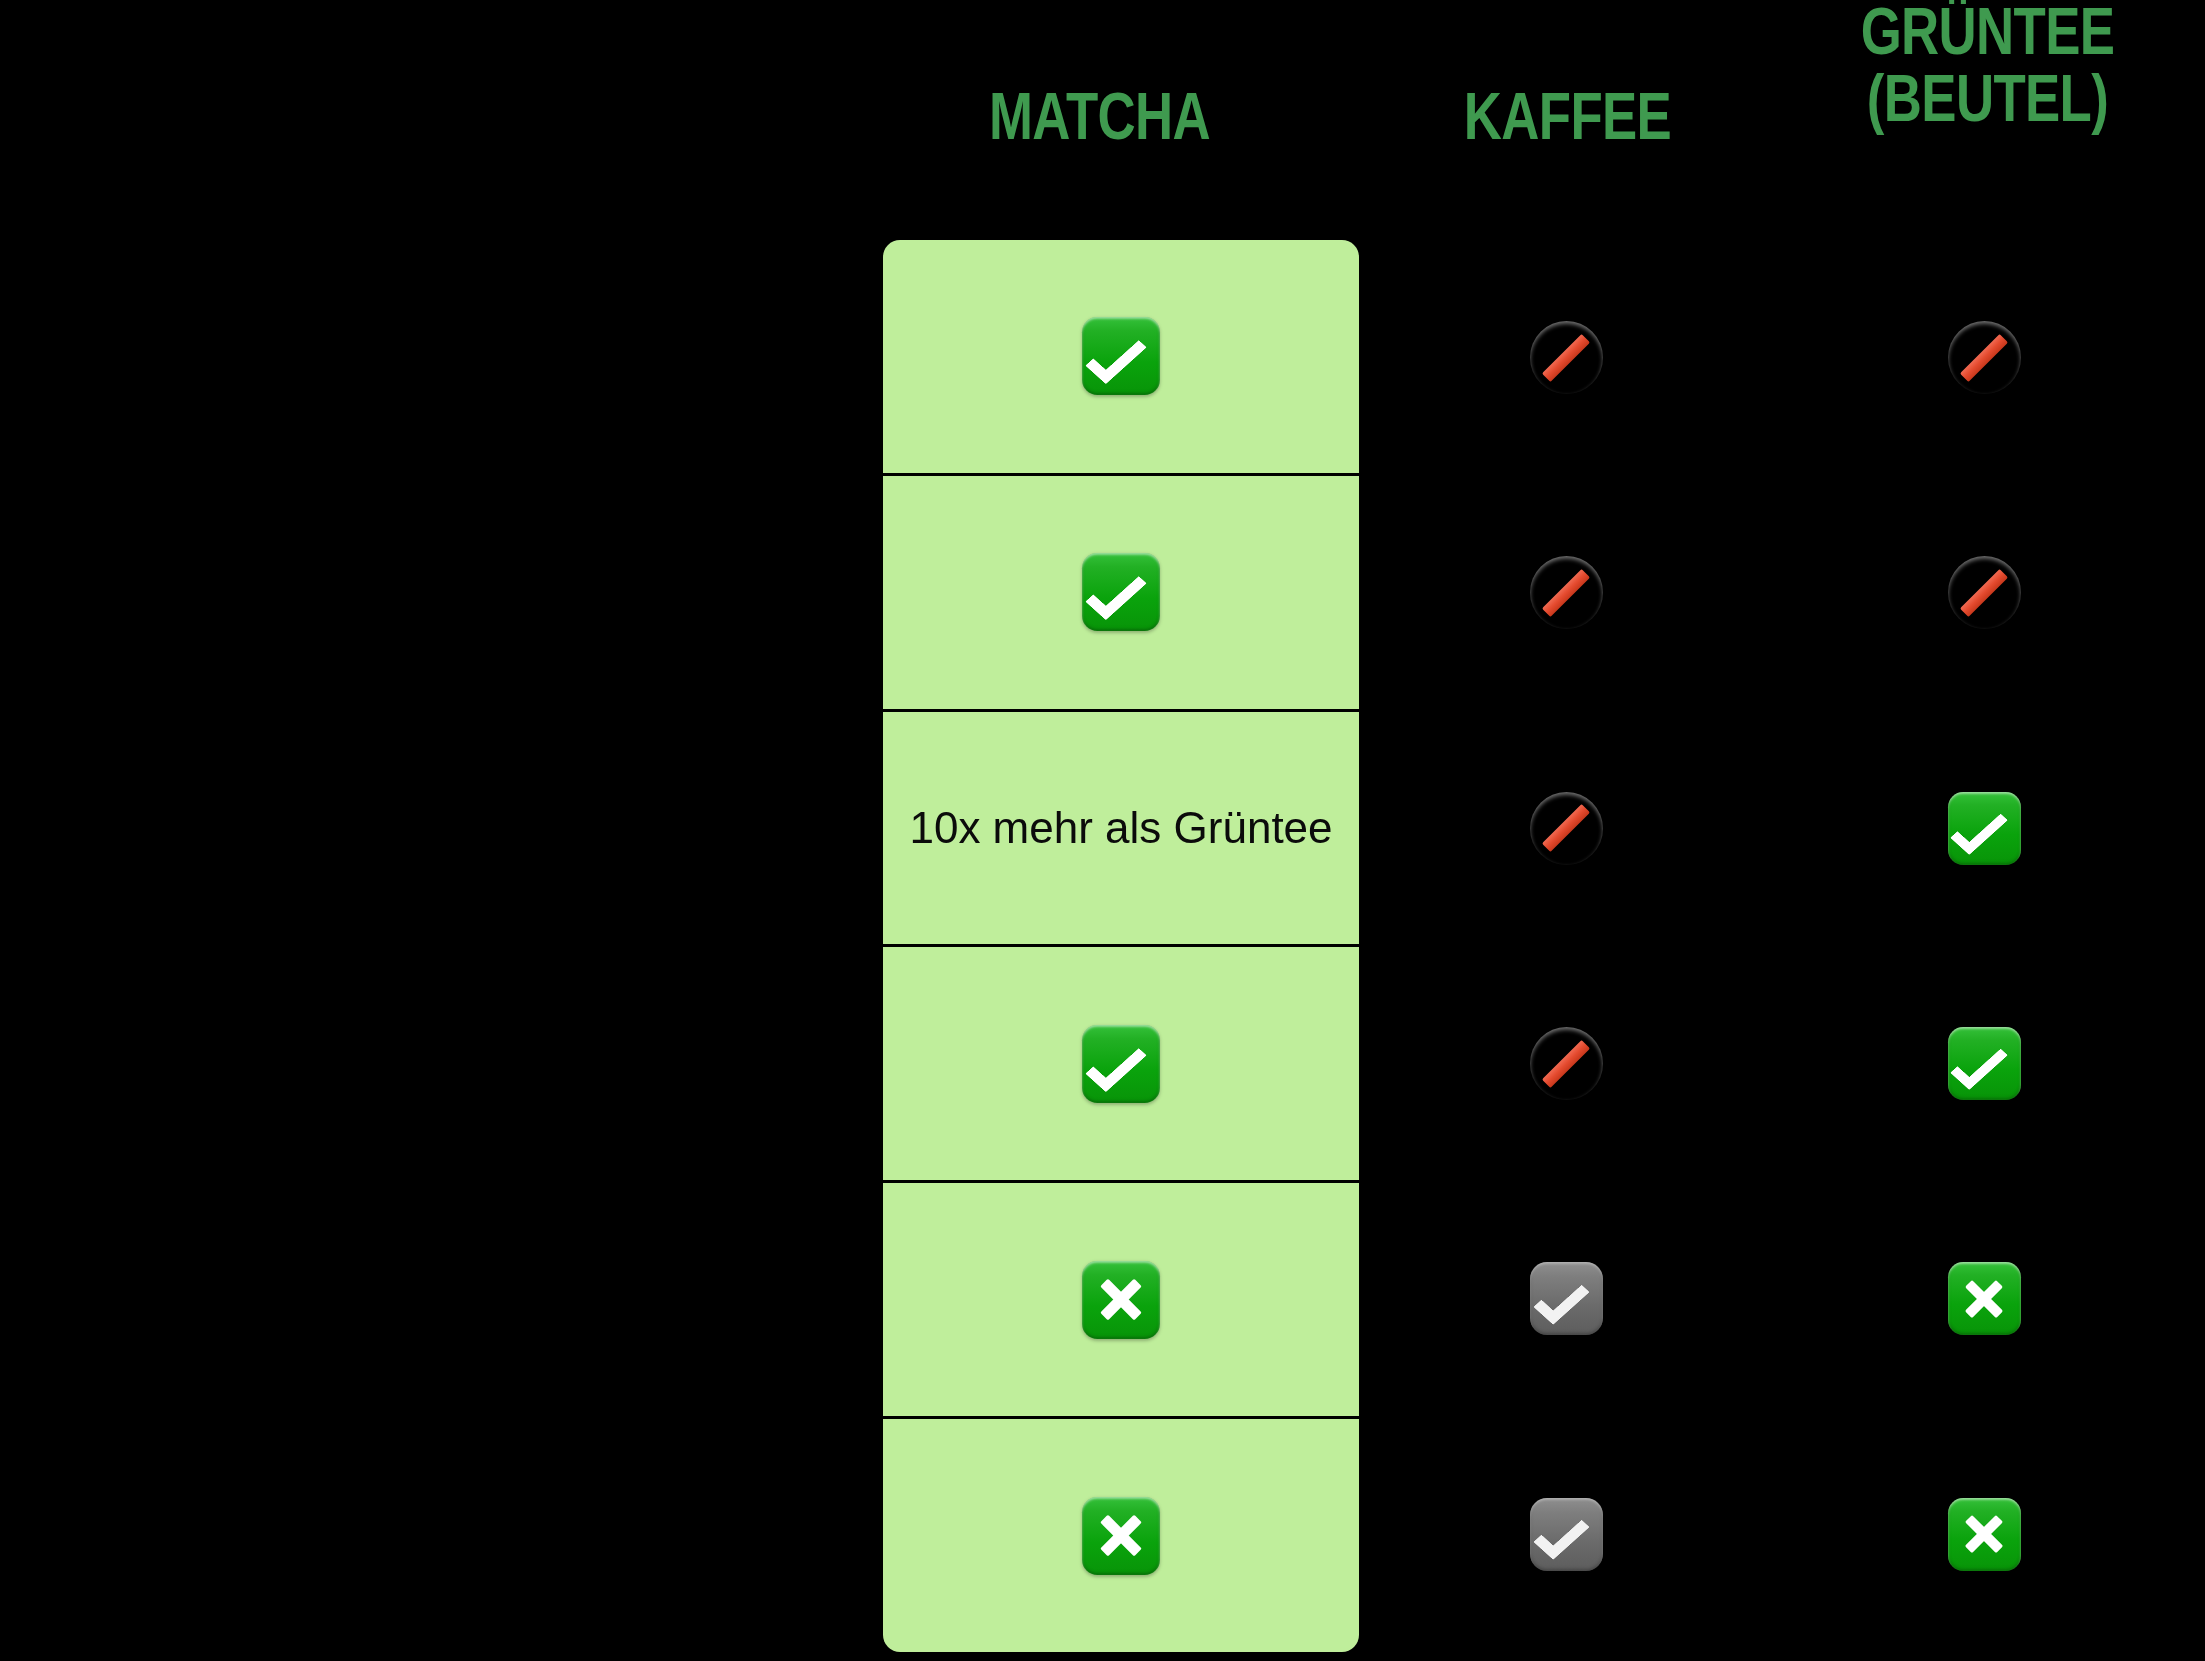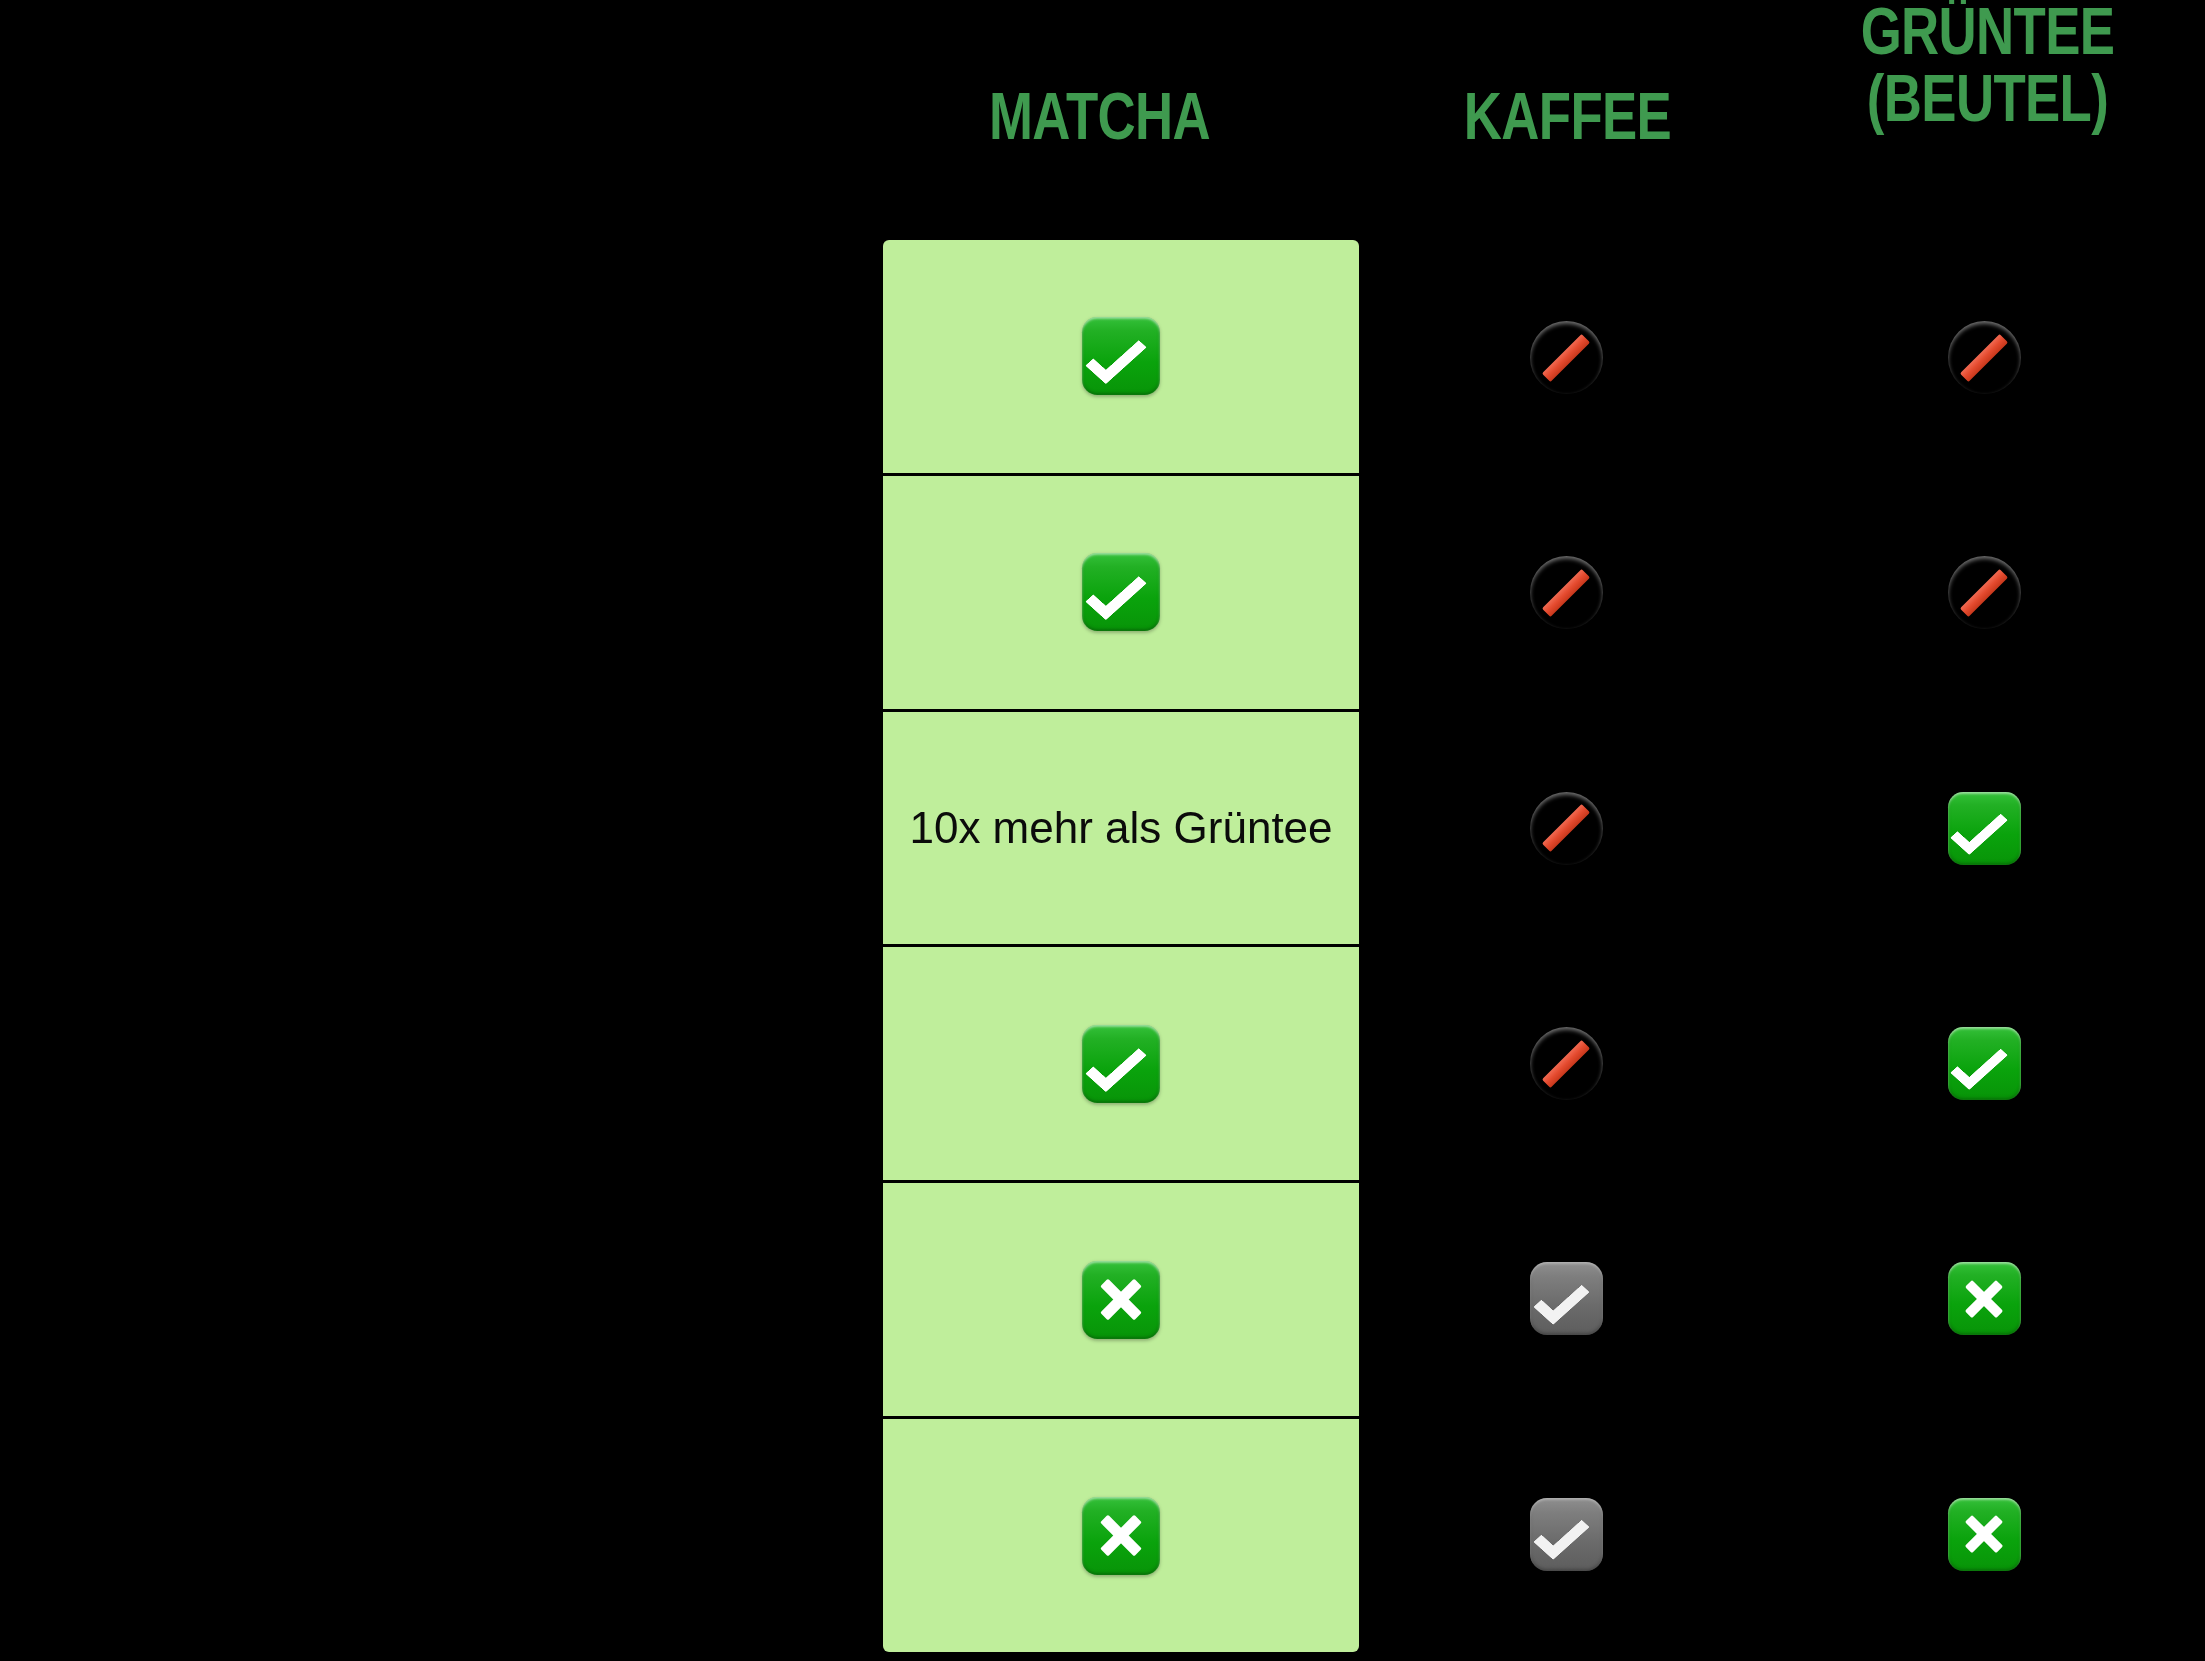--- a/index.html
+++ b/index.html
@@ -69,21 +69,21 @@
   }
 
   
   #matcha-card {
     position: absolute;
     left: 883px;
     top: 240px;
     width: 476px;
     height: 1412px;
     background: #bfee9b;
-    border-radius: 6px;
+    border-radius: 17px;
     overflow: hidden;
     display: flex;
     flex-direction: column;
   }
   .matcha-cell {
     flex: 1 1 0;
     display: flex;
     align-items: center;
     justify-content: center;
     border-bottom: 3.4px solid #000000;

